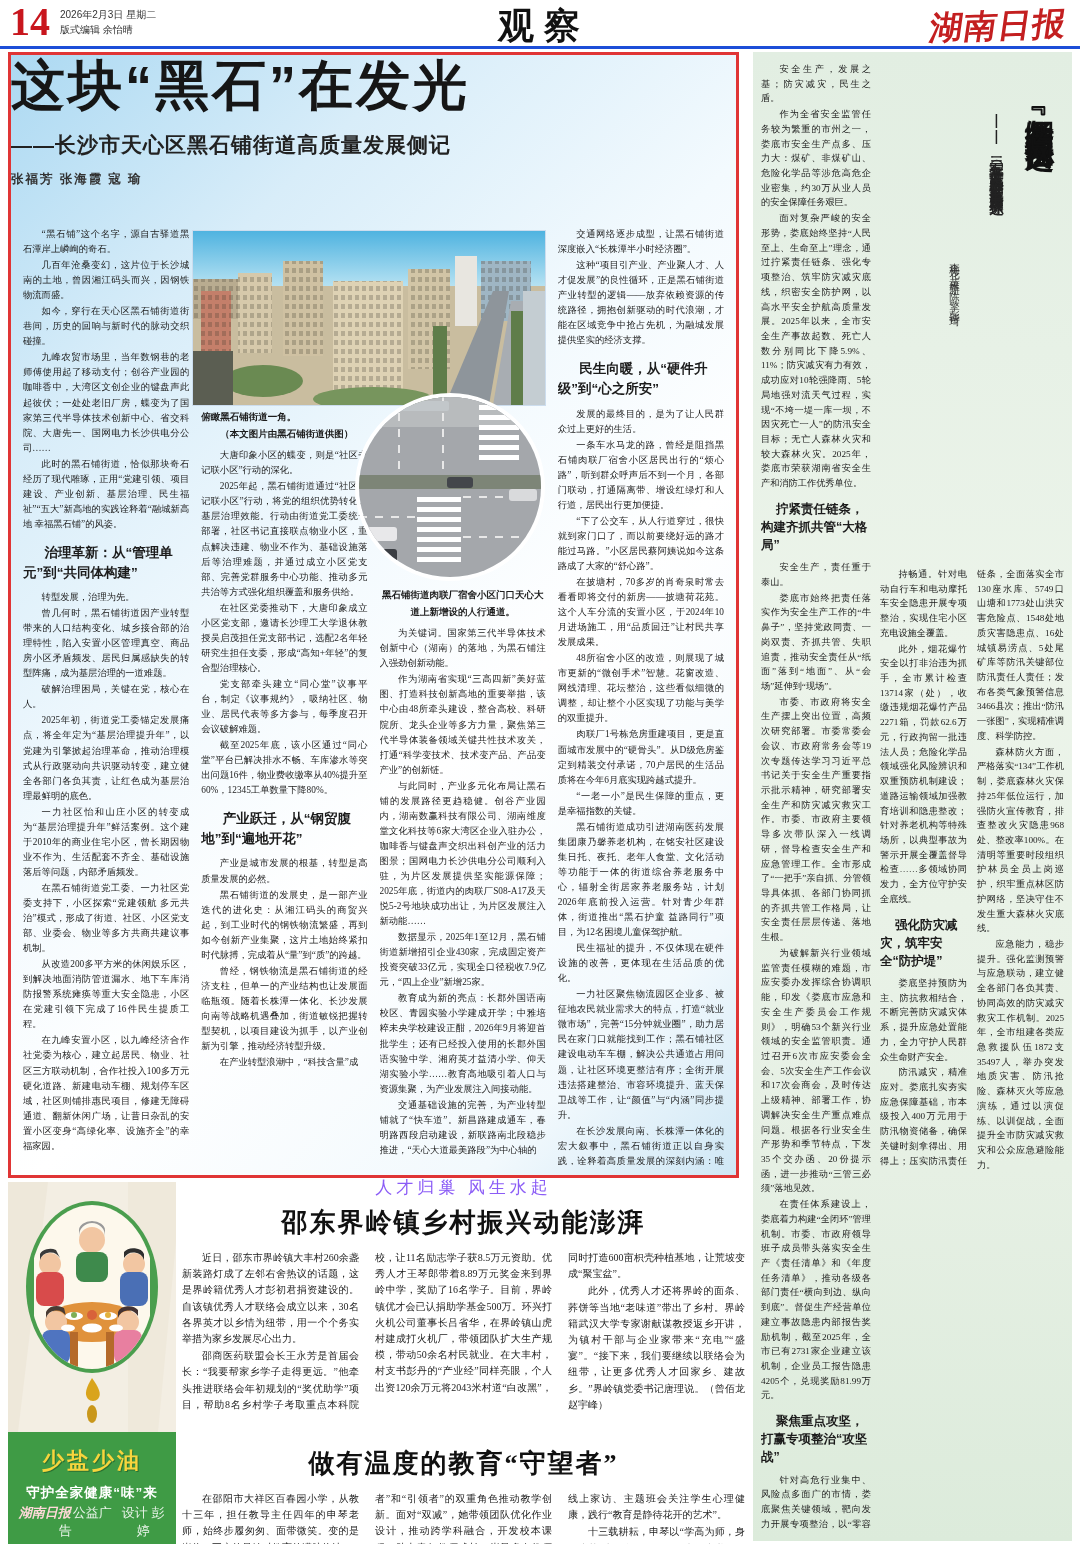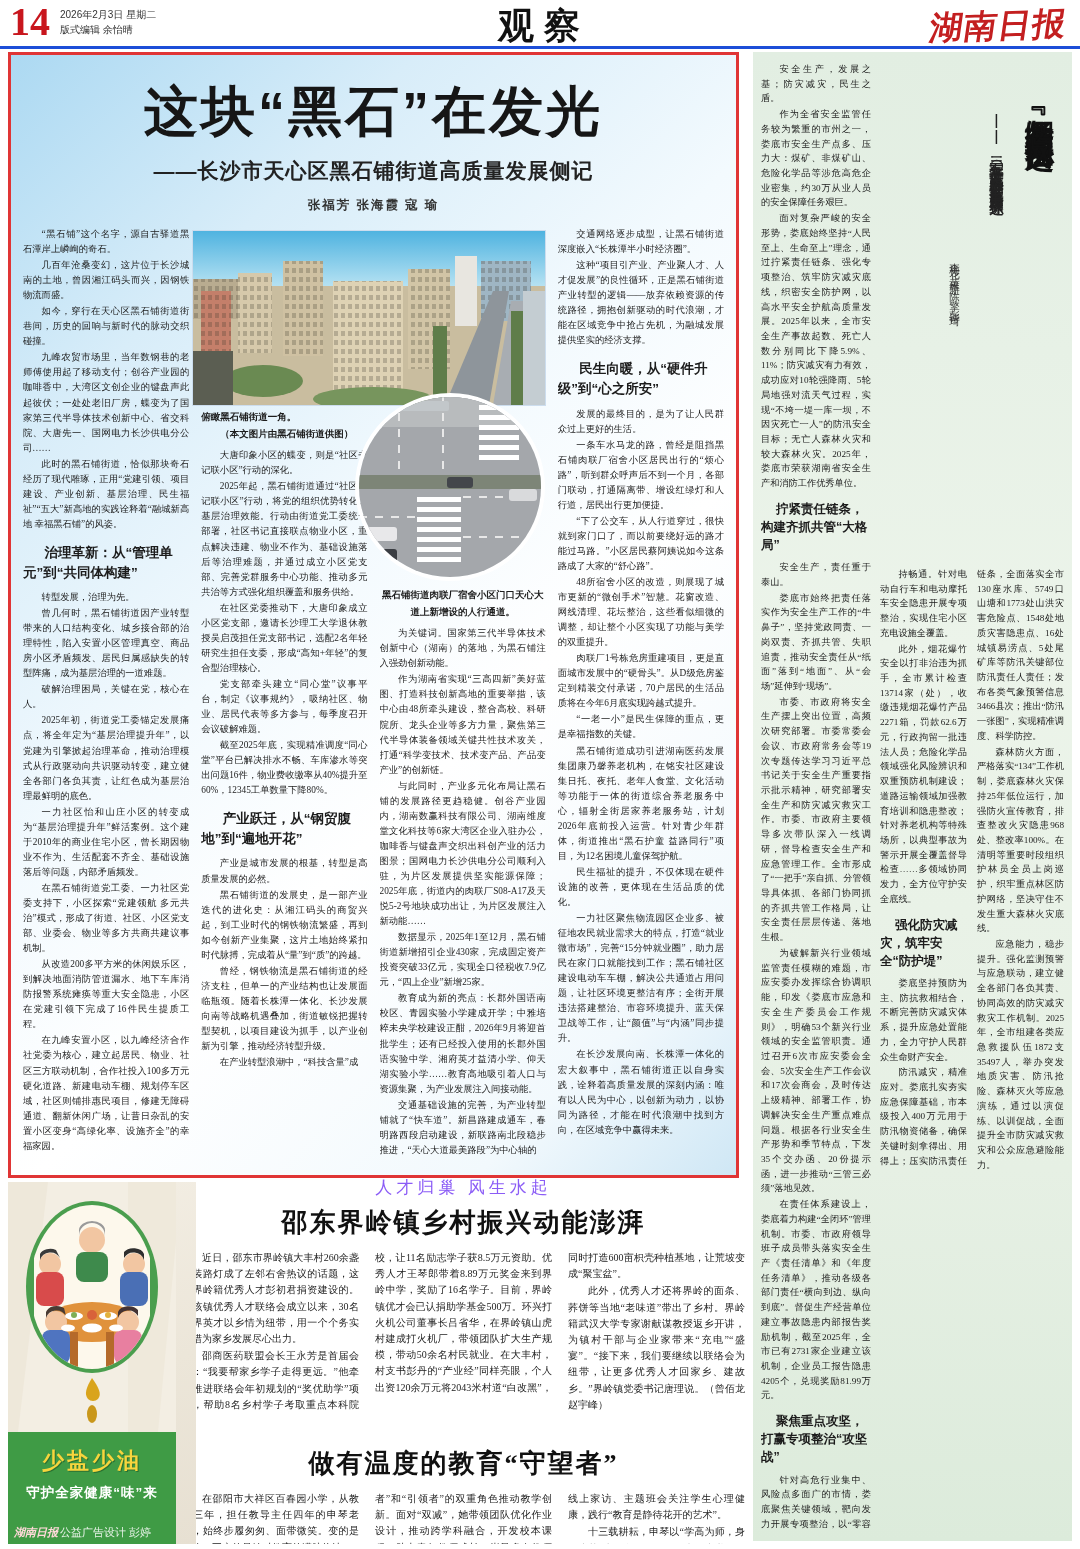--- a/index.html
+++ b/index.html
@@ -12,21 +12,21 @@
   .hdr-meta{margin-left:10px;margin-top:5px;font-size:10px;line-height:15px;color:#333;
             font-family:"Liberation Sans","DejaVu Sans",sans-serif;}
   .hdr-center{position:absolute;left:8px;right:0;top:2px;text-align:center;font-size:36px;font-weight:900;
               letter-spacing:10px;color:#111;font-family:"Liberation Serif",serif;}
   .hdr-right{position:absolute;right:14px;top:4px;font-size:33px;font-weight:900;color:#c31f20;
              font-family:"Liberation Serif",serif;transform:skewX(-10deg) rotate(-2deg);letter-spacing:1px;}
   
   .main-article{position:absolute;left:8px;top:52px;width:725px;height:1120px;border:3px solid #e03535;
     background:linear-gradient(135deg,#acd9f2 0%,#d8edf9 22%,#f3fafe 45%,#ffffff 62%,#f2f9fd 86%,#cfe7f5 100%);
     overflow:hidden;}
-  .ma-head{padding-top:26px;text-align:center;}
+  .ma-head{text-align:left;}
   .ma-headline{margin:0;font-size:54px;line-height:60px;font-weight:900;letter-spacing:3px;color:#161616;
                font-family:"Liberation Sans","DejaVu Sans",sans-serif;}
   .ma-subtitle{margin-top:16px;font-size:21px;font-weight:700;color:#222;letter-spacing:1px;
                font-family:"Liberation Sans","DejaVu Sans",sans-serif;}
   .ma-byline{margin-top:12px;font-size:12.5px;font-weight:700;color:#333;letter-spacing:2px;}
   .ma-content{position:absolute;left:12px;right:12px;top:172px;bottom:10px;display:flex;gap:12px;}
   .col{flex:1 1 0;overflow:hidden;font-size:9.3px;line-height:1.62;text-align:justify;}
   .col p,.colflow p{margin:0 0 1px;text-indent:2em;}
   .subhead{font-size:13.5px;line-height:1.45;font-weight:900;text-indent:1.6em;margin:11px 0 8px;
            font-family:"Liberation Sans","DejaVu Sans",sans-serif;text-align:left;}
@@ -62,29 +62,29 @@
           font-family:"Liberation Sans","DejaVu Sans",sans-serif;}
   .b-headline{margin:6px 0 10px;text-align:center;font-size:26px;font-weight:900;letter-spacing:2px;color:#111;
               font-family:"Liberation Serif",serif;}
   .b-headline2{margin:14px 0 10px;}
   .b-flow{column-count:3;column-gap:16px;font-size:10px;line-height:1.62;text-align:justify;overflow:hidden;}
   .b-flow p{margin:0 0 1px;text-indent:2em;}
   .b-flow1{height:182px;}
   .b-flow2{height:158px;}
   
   .ad{position:absolute;left:8px;top:1182px;width:168px;height:362px;overflow:hidden;
-      background:linear-gradient(160deg,#f4efe5 0%,#ece6d9 55%,#e7e0d2 100%);padding-left:20px;}
+      background:linear-gradient(160deg,#f4efe5 0%,#ece6d9 55%,#e7e0d2 100%);}
   .ad-art{position:absolute;left:0;top:0;width:168px;height:250px;}
   .ad-band{position:absolute;left:0;bottom:0;width:168px;height:112px;background:#3f9b45;text-align:center;}
   .ad-s1{margin-top:14px;font-size:22px;font-weight:900;color:#f7d53d;letter-spacing:3px;
          font-family:"Liberation Sans","DejaVu Sans",sans-serif;text-shadow:1px 1px 0 #2c7031;}
   .ad-s2{margin-top:8px;font-size:13.5px;font-weight:700;color:#fff;letter-spacing:1px;
          font-family:"Liberation Sans","DejaVu Sans",sans-serif;}
-  .ad-foot{position:absolute;left:6px;right:6px;bottom:4px;display:flex;
-           font-size:11px;color:#e8f3e8;font-family:"Liberation Sans","DejaVu Sans",sans-serif;margin-top:22px;}
+  .ad-foot{position:absolute;left:6px;right:6px;bottom:4px;display:flex;justify-content:space-between;
+           font-size:13px;color:#e8f3e8;font-family:"Liberation Sans","DejaVu Sans",sans-serif;margin-top:22px;}
   .ad-brand{color:#ffd9d9;font-weight:900;font-style:italic;margin-right:2px;}
 </style>
 </head>
 <body>
 
 <div class="page">
 
   <div class="hdr">
     <div class="hdr-left">
       <span class="page-num">14</span>
@@ -123,21 +123,21 @@
       <div class="col">
         <div class="cap cap1">
           <div>俯瞰黑石铺街道一角。</div>
           <div class="cap-line2">（本文图片由黑石铺街道供图）</div>
         </div>
         <div class="colflow">
             <p>大唐印象小区的蝶变，则是“社区书记联小区”行动的深化。</p>
             <p>2025年起，黑石铺街道通过“社区书记联小区”行动，将党的组织优势转化为基层治理效能。行动由街道党工委统一部署，社区书记直接联点物业小区，重点解决违建、物业不作为、基础设施落后等治理难题，并通过成立小区党支部、完善党群服务中心功能、推动多元共治等方式强化组织覆盖和服务供给。</p>
             <p>在社区党委推动下，大唐印象成立小区党支部，邀请长沙理工大学退休教授吴启茂担任党支部书记，选配2名年轻研究生担任支委，形成“高知+年轻”的复合型治理核心。</p>
             <p>党支部牵头建立“同心堂”议事平台，制定《议事规约》，吸纳社区、物业、居民代表等多方参与，每季度召开会议破解难题。</p>
-            <p>截至2025年底，实现精准调度“同心堂”平台已解决排水不畅、车库渗水等突出问题16件，物业费收缴率从40%提升至60%，12345工单数量下降80%。</p>
+            <p>截至2025年底，该小区通过“同心堂”平台已解决排水不畅、车库渗水等突出问题16件，物业费收缴率从40%提升至60%，12345工单数量下降80%。</p>
             <div class="subhead">产业跃迁，从“钢贸腹地”到“遍地开花”</div>
             <p>产业是城市发展的根基，转型是高质量发展的必然。</p>
             <p>黑石铺街道的发展史，是一部产业迭代的进化史：从湘江码头的商贸兴起，到工业时代的钢铁物流繁盛，再到如今创新产业集聚，这片土地始终紧扣时代脉搏，完成着从“量”到“质”的跨越。</p>
             <p>曾经，钢铁物流是黑石铺街道的经济支柱，但单一的产业结构也让发展面临瓶颈。随着长株潭一体化、长沙发展向南等战略机遇叠加，街道敏锐把握转型契机，以项目建设为抓手，以产业创新为引擎，推动经济转型升级。</p>
             <p>在产业转型浪潮中，“科技含量”成</p>
           </div>
       </div>
       <div class="col">
         <div class="cap cap2">黑石铺街道肉联厂宿舍小区门口天心大道上新增设的人行通道。</div>
         <div class="colflow">
@@ -149,20 +149,21 @@
             <p>交通基础设施的完善，为产业转型铺就了“快车道”。新昌路建成通车，春明路西段启动建设，新联路南北段稳步推进，“天心大道最美路段”为中心轴的</p>
           </div>
       </div>
       <div class="col">
           <p>交通网络逐步成型，让黑石铺街道深度嵌入“长株潭半小时经济圈”。</p>
           <p>这种“项目引产业、产业聚人才、人才促发展”的良性循环，正是黑石铺街道产业转型的逻辑——放弃依赖资源的传统路径，拥抱创新驱动的时代浪潮，才能在区域竞争中抢占先机，为融城发展提供坚实的经济支撑。</p>
           <div class="subhead">民生向暖，从“硬件升级”到“心之所安”</div>
           <p>发展的最终目的，是为了让人民群众过上更好的生活。</p>
           <p>一条车水马龙的路，曾经是阻挡黑石铺肉联厂宿舍小区居民出行的“烦心路”，听到群众呼声后不到一个月，各部门联动，打通隔离带、增设红绿灯和人行道，居民出行更加便捷。</p>
           <p>“下了公交车，从人行道穿过，很快就到家门口了，而以前要绕好远的路才能过马路。”小区居民蔡阿姨说如今这条路成了大家的“舒心路”。</p>
+          <p>在披塘村，70多岁的肖奇泉时常去看看即将交付的新房——披塘荷花苑。这个人车分流的安置小区，于2024年10月进场施工，用“品质回迁”让村民共享发展成果。</p>
           <p>48所宿舍小区的改造，则展现了城市更新的“微创手术”智慧。花窗改造、网线清理、花坛整治，这些看似细微的调整，却让整个小区实现了功能与美学的双重提升。</p>
           <p>肉联厂1号栋危房重建项目，更是直面城市发展中的“硬骨头”。从D级危房鉴定到精装交付承诺，70户居民的生活品质将在今年6月底实现跨越式提升。</p>
           <p>“一老一小”是民生保障的重点，更是幸福指数的关键。</p>
           <p>黑石铺街道成功引进湖南医药发展集团康乃馨养老机构，在铭安社区建设集日托、夜托、老年人食堂、文化活动等功能于一体的街道综合养老服务中心，辐射全街居家养老服务站，计划2026年底前投入运营。针对青少年群体，街道推出“黑石护童 益路同行”项目，为12名困境儿童保驾护航。</p>
           <p>民生福祉的提升，不仅体现在硬件设施的改善，更体现在生活品质的优化。</p>
           <p>一力社区聚焦物流园区企业多、被征地农民就业需求大的特点，打造“就业微市场”，完善“15分钟就业圈”，助力居民在家门口就能找到工作；黑石铺社区建设电动车车棚，解决公共通道占用问题，让社区环境更整洁有序；全街开展违法搭建整治、市容环境提升、蓝天保卫战等工作，让“颜值”与“内涵”同步提升。</p>
           <p>在长沙发展向南、长株潭一体化的宏大叙事中，黑石铺街道正以自身实践，诠释着高质量发展的深刻内涵：唯有以人民为中心，以创新为动力，以协同为路径，才能在时代浪潮中找到方向，在区域竞争中赢得未来。</p>
         </div>
 
       <div class="photo-main">

